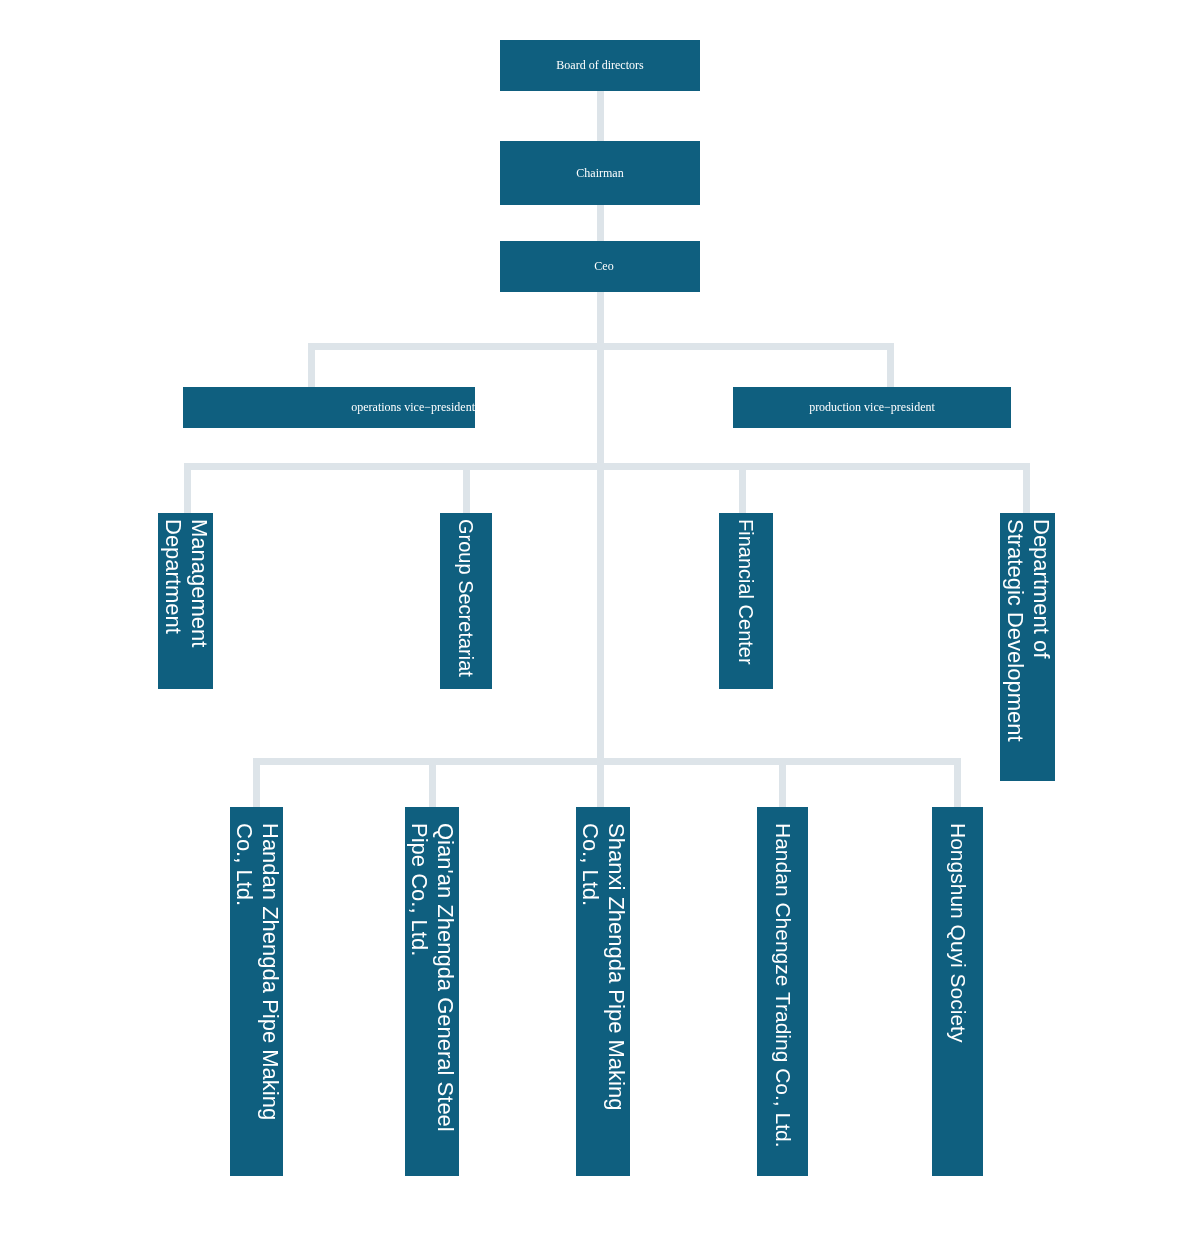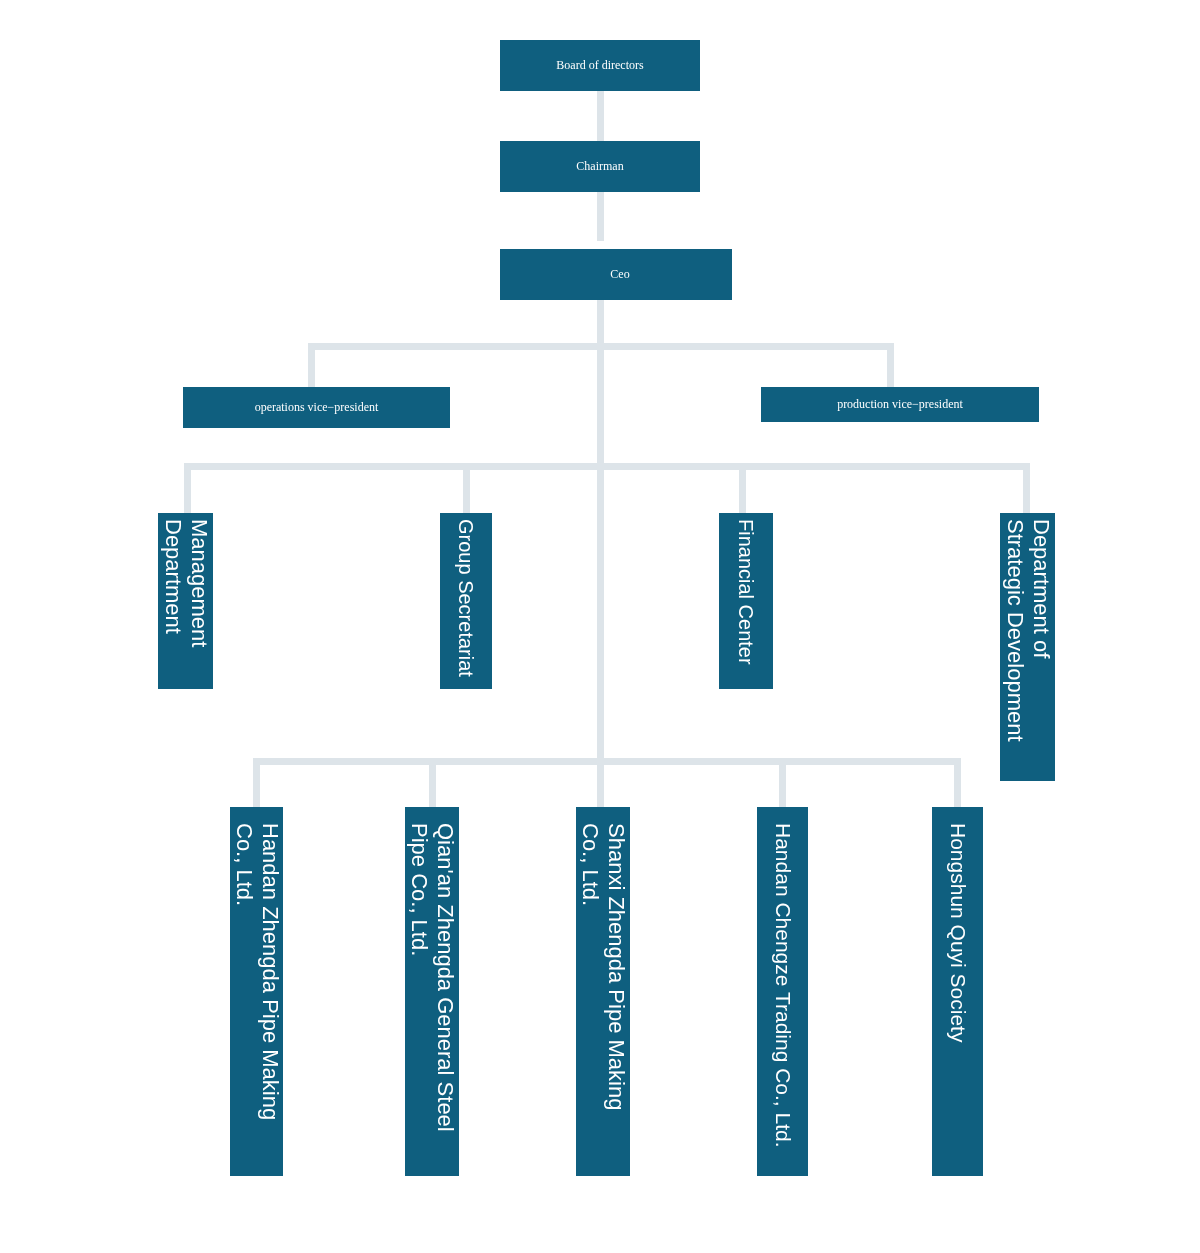--- a/index.html
+++ b/index.html
@@ -70,31 +70,31 @@
 
   <div class="line" style="left:253px; top:758px; width:708px; height:7px;"></div>
   <div class="line" style="left:253px; top:758px; width:7px;   height:49px;"></div>
   <div class="line" style="left:429px; top:758px; width:7px;   height:49px;"></div>
   <div class="line" style="left:779px; top:758px; width:7px;   height:49px;"></div>
   <div class="line" style="left:954px; top:758px; width:7px;   height:49px;"></div>
 
   <div class="box h" style="left:500px; top:40px;  width:200px; height:51px;">
     <span>Board of directors</span>
   </div>
-  <div class="box h" style="left:500px; top:141px; width:200px; height:51px;">
+  <div class="box h" style="left:500px; top:141px; width:200px; height:64px;">
     <span>Chairman</span>
   </div>
-  <div class="box h" style="left:500px; top:249px; width:232px; height:51px;padding-left:8px;">
+  <div class="box h" style="left:500px; top:241px; width:200px; height:51px;padding-left:8px;">
     <span>Ceo</span>
   </div>
 
-  <div class="box h" style="left:183px; top:387px; width:267px; height:41px;">
+  <div class="box h" style="left:183px; top:387px; width:292px; height:41px;justify-content:flex-end;">
     <span>operations vice−president</span>
   </div>
-  <div class="box h" style="left:761px; top:387px; width:278px; height:35px;">
+  <div class="box h" style="left:733px; top:387px; width:278px; height:41px;">
     <span>production vice−president</span>
   </div>
 
   <div class="box v mid two" style="left:158px; top:513px; width:55px; height:176px;">
     <div class="vtext">Management
 Department</div>
   </div>
   <div class="box v mid one-mid" style="left:440px; top:513px; width:52px; height:176px;">
     <div class="vtext">Group Secretariat</div>
   </div>

